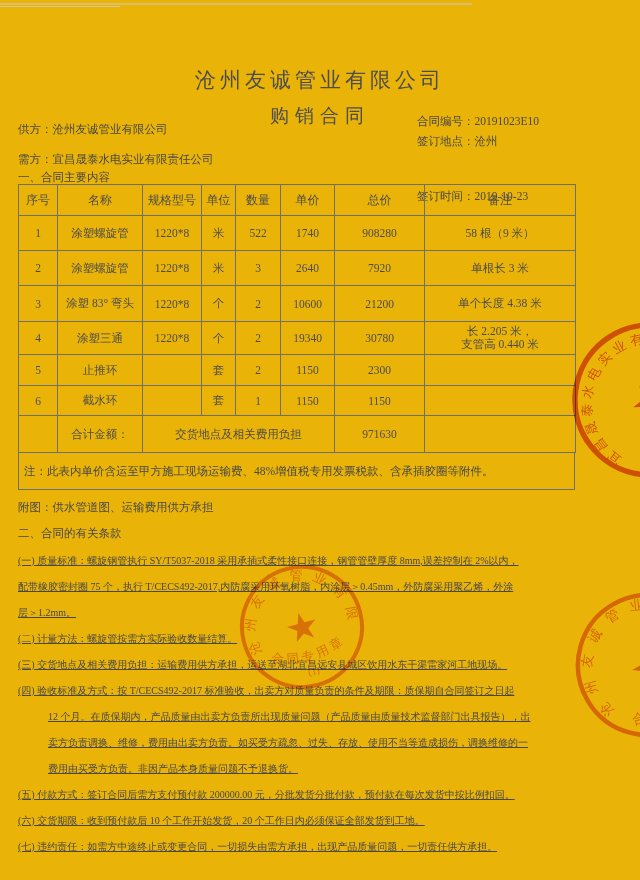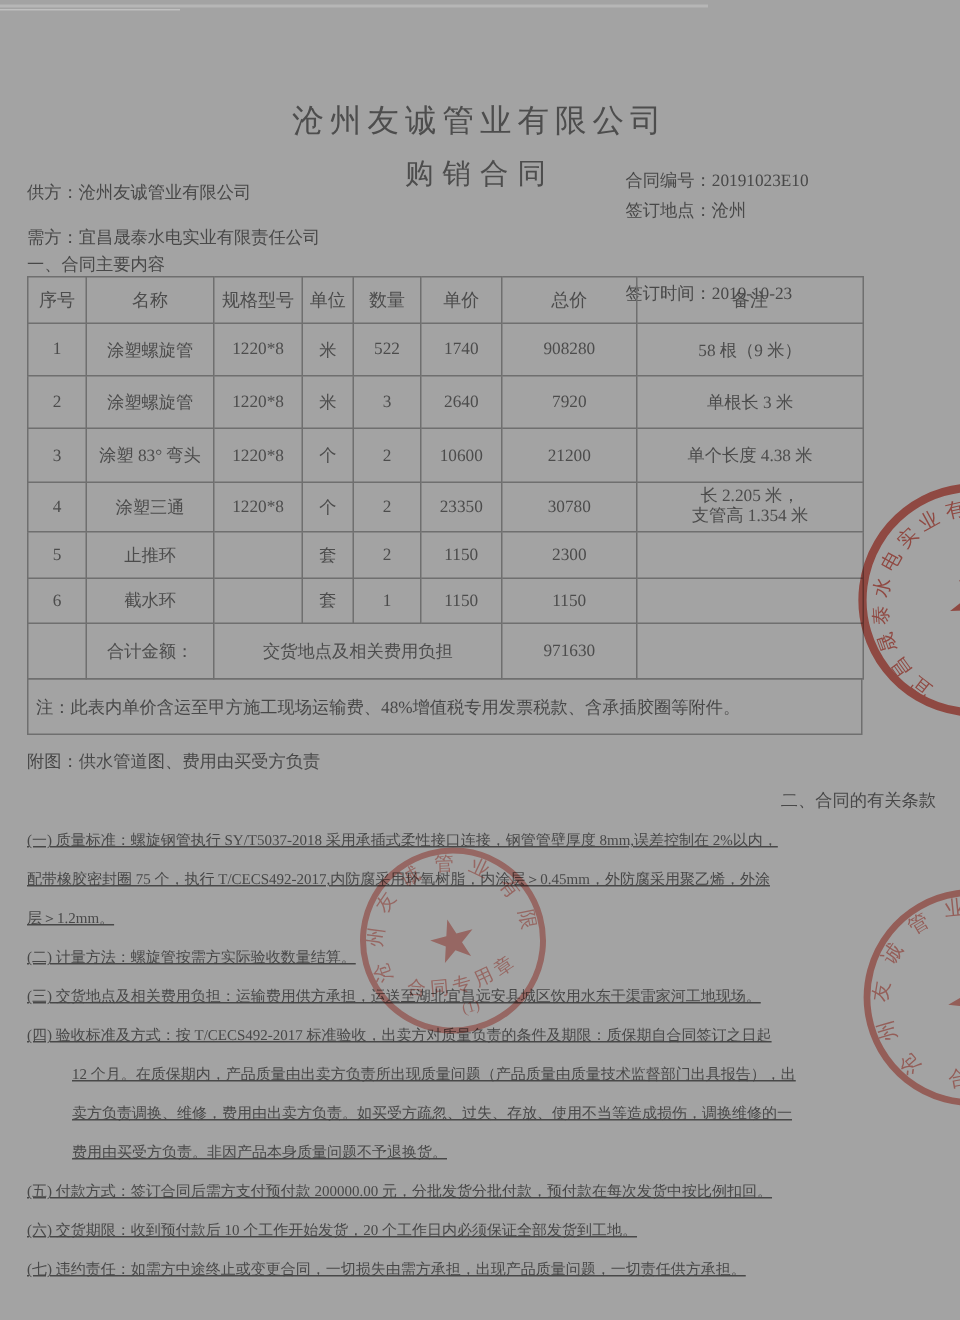--- a/index.html
+++ b/index.html
@@ -1,18 +1,18 @@
 <!DOCTYPE html>
 <html><head>
 <meta charset="utf-8">
 <style>
   html,body { margin:0; padding:0; background:#e8e8e8; }
   .page {
     position:relative; width:640px; height:880px; margin:0 auto;
-    background:#a3a3a3; overflow:hidden;
+    background:#eab308; overflow:hidden;
     font-family:"Liberation Serif","DejaVu Serif",serif;
     color:#484848;
   }
   .abs { position:absolute; }
   .scan-top-line { position:absolute; top:3px; left:0; width:472px; height:2px; background:#c6c6c6; opacity:.55; }
   .scan-top-line2 { position:absolute; top:6px; left:0; width:120px; height:1px; background:#d3d3d3; opacity:.6; }
 
   .doc-title { top:66px; left:0; width:100%; text-align:center; font-size:21px; letter-spacing:4px; color:#4d4d4d; }
   .doc-subtitle { top:103px; left:0; width:100%; text-align:center; font-size:19px; letter-spacing:6px; color:#4d4d4d; }
 
@@ -33,21 +33,21 @@
   }
   .items th { font-size:12px; height:30px; }
   .remark-two { line-height:13px; }
 
   .note-box {
     width:545px; border:1px solid #6f6f6f; margin-top:-1px;
     height:36px; display:flex; align-items:center; padding:0 5px;
     font-size:11.5px; white-space:nowrap;
   }
   .attachment-line { margin-top:10px; font-size:11.5px; }
-  .section2-heading { margin-top:11px; font-size:11.5px;text-align:right; }
+  .section2-heading { margin-top:11px; font-size:11.5px; }
   .terms { margin-top:7px; }
   .term-line { font-size:10px; line-height:26px; white-space:nowrap;text-decoration:underline; }
   .term-line.indent { padding-left:30px; }
 
   .seal { position:absolute; mix-blend-mode:multiply; pointer-events:none; }
   .seal text { font-family:"Liberation Serif","DejaVu Serif",serif; }
   .seal .star-glyph { font-family:"DejaVu Sans",sans-serif; }
   .seal-buyer { left:550px; top:315px; opacity:.78; }
   .seal-supplier-center { left:227px; top:552px; opacity:.52; }
   .seal-supplier-right { left:552px; top:578px; opacity:.60; }
@@ -122,25 +122,25 @@
         <td>10600</td>
         <td>21200</td>
         <td>单个长度 4.38 米</td>
       </tr>
       <tr style="height:33px">
         <td>4</td>
         <td>涂塑三通</td>
         <td>1220*8</td>
         <td>个</td>
         <td>2</td>
-        <td>23350</td>
+        <td>19340</td>
         <td>30780</td>
         <td>
           <div class="remark-two">长 2.205 米，</div>
-          <div class="remark-two">支管高 1.354 米</div>
+          <div class="remark-two">支管高 0.440 米</div>
         </td>
       </tr>
       <tr style="height:31px">
         <td>5</td>
         <td>止推环</td>
         <td></td>
         <td>套</td>
         <td>2</td>
         <td>1150</td>
         <td>2300</td>
@@ -161,21 +161,21 @@
         <td>合计金额：</td>
         <td colspan="4">交货地点及相关费用负担</td>
         <td>971630</td>
         <td></td>
       </tr>
     </tbody>
       </table>
 
     <div class="note-box">注：此表内单价含运至甲方施工现场运输费、48%增值税专用发票税款、含承插胶圈等附件。</div>
 
-    <div class="attachment-line">附图：供水管道图、费用由买受方负责</div>
+    <div class="attachment-line">附图：供水管道图、运输费用供方承担</div>
     <div class="section2-heading">二、合同的有关条款</div>
 
     <div class="terms">
       <div class="term-line">(一) 质量标准：螺旋钢管执行 SY/T5037-2018 采用承插式柔性接口连接，钢管管壁厚度 8mm,误差控制在 2%以内，</div>
       <div class="term-line">配带橡胶密封圈 75 个，执行 T/CECS492-2017,内防腐采用环氧树脂，内涂层＞0.45mm，外防腐采用聚乙烯，外涂</div>
       <div class="term-line">层＞1.2mm。</div>
       <div class="term-line">(二) 计量方法：螺旋管按需方实际验收数量结算。</div>
       <div class="term-line">(三) 交货地点及相关费用负担：运输费用供方承担，运送至湖北宜昌远安县城区饮用水东干渠雷家河工地现场。</div>
       <div class="term-line">(四) 验收标准及方式：按 T/CECS492-2017 标准验收，出卖方对质量负责的条件及期限：质保期自合同签订之日起</div>
       <div class="term-line indent">12 个月。在质保期内，产品质量由出卖方负责所出现质量问题（产品质量由质量技术监督部门出具报告），出</div>

